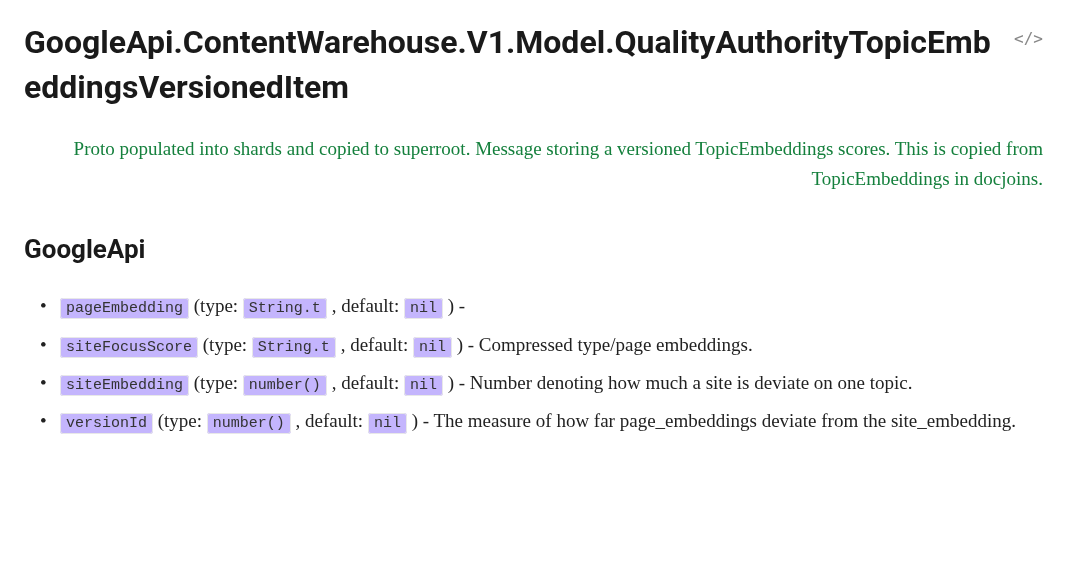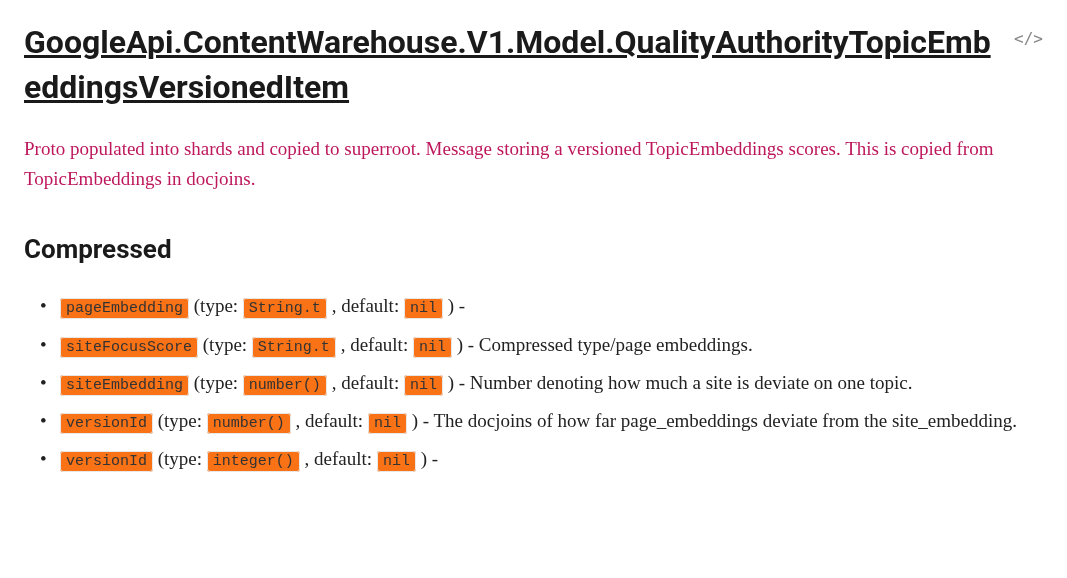--- a/index.html
+++ b/index.html
@@ -15,38 +15,38 @@
       line-height: 1.5;
     }
     h1 {
       font-size: 32px;
       font-weight: 700;
       line-height: 1.4;
       margin-bottom: 24px;
       word-break: break-word;
       position: relative;
       padding-right: 40px;
-      text-decoration: underline;
     }
     .source-link {
       position: absolute;
       top: 8px;
       right: 0;
       font-size: 16px;
       font-weight: 400;
       color: #888;
       cursor: pointer;
       font-family: monospace;
     }
     .description {
       font-family: Georgia, "Times New Roman", serif;
       font-size: 19px;
       line-height: 1.6;
-      color: #be185d;
+      color: #15803d;
       margin-bottom: 36px;
+      text-align: right;
     }
     h2 {
       font-size: 26px;
       font-weight: 700;
       margin-bottom: 20px;
     }
     ul {
       list-style: none;
       padding-left: 36px;
     }
@@ -61,40 +61,40 @@
     li::before {
       content: "•";
       position: absolute;
       left: -20px;
       top: 0;
       font-size: 19px;
     }
     code {
       font-family: "SFMono-Regular", Consolas, "Liberation Mono", Menlo, monospace;
       font-size: 15px;
-      background: #f97316;
+      background: #c4b5fd;
       border: 1px solid #e8e8e8;
       border-radius: 3px;
       padding: 1px 5px;
       color: #333;
     }
     .italic {
     }
   </style>
 </head>
 <body>
 
 <h1>
   <span>GoogleApi.ContentWarehouse.V1.Model.QualityAuthorityTopicEmbeddingsVersionedItem</span>
   <span class="source-link">&lt;/&gt;</span>
 </h1>
 
 <p class="description">Proto populated into shards and copied to superroot. Message storing a versioned TopicEmbeddings scores. This is copied from TopicEmbeddings in docjoins.</p>
 
-<h2>Compressed</h2>
+<h2>GoogleApi</h2>
 
 <ul>
   <li>
     <code>pageEmbedding</code>
     <span> (</span><span class="italic">type:</span>
     <code>String.t</code><span> , </span><span class="italic">default:</span>
     <code>nil</code><span> ) -</span>
     <span></span>
   </li>
   <li>
@@ -106,22 +106,15 @@
   <li>
     <code>siteEmbedding</code>
     <span> (</span><span class="italic">type:</span>
     <code>number()</code><span> , </span><span class="italic">default:</span>
     <code>nil</code><span> ) - </span><span>Number denoting how much a site is deviate on one topic.</span>
   </li>
   <li>
     <code>versionId</code>
     <span> (</span><span class="italic">type:</span>
     <code>number()</code><span> , </span><span class="italic">default:</span>
-    <code>nil</code><span> ) - </span><span>The docjoins of how far page_embeddings deviate from the site_embedding.</span>
-  </li>
-  <li>
-    <code>versionId</code>
-    <span> (</span><span class="italic">type:</span>
-    <code>integer()</code><span> , </span><span class="italic">default:</span>
-    <code>nil</code><span> ) -</span>
-    <span></span>
+    <code>nil</code><span> ) - </span><span>The measure of how far page_embeddings deviate from the site_embedding.</span>
   </li>
 </ul>
 
 </body></html>

